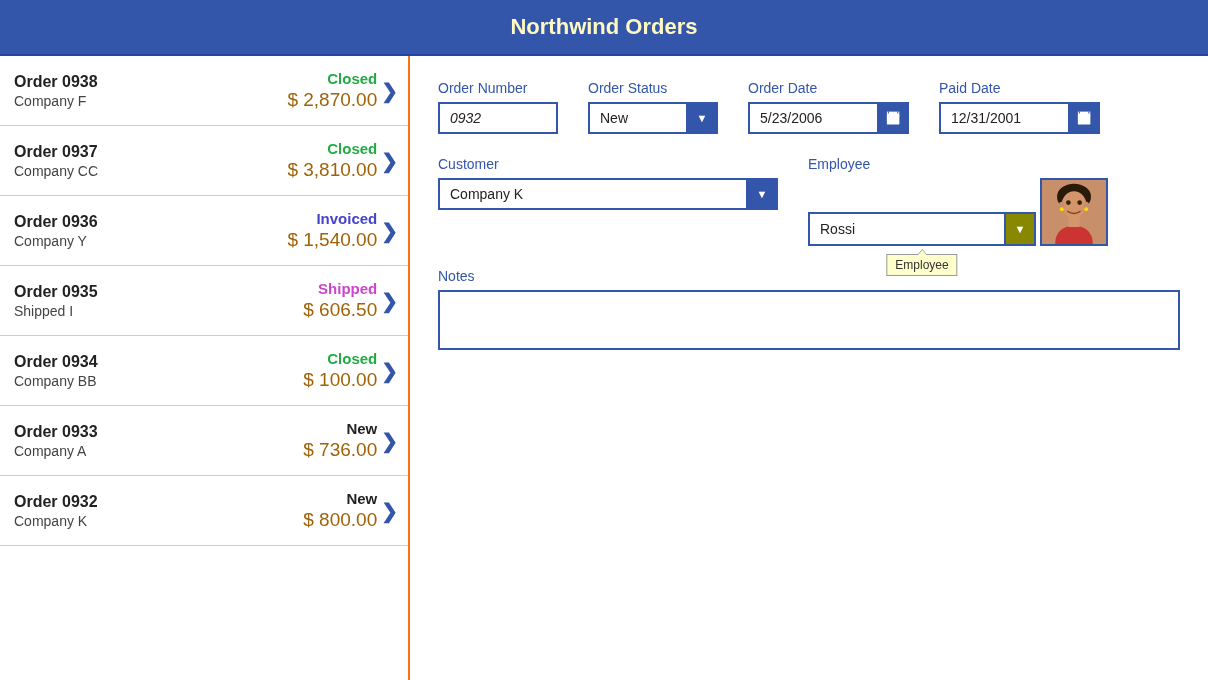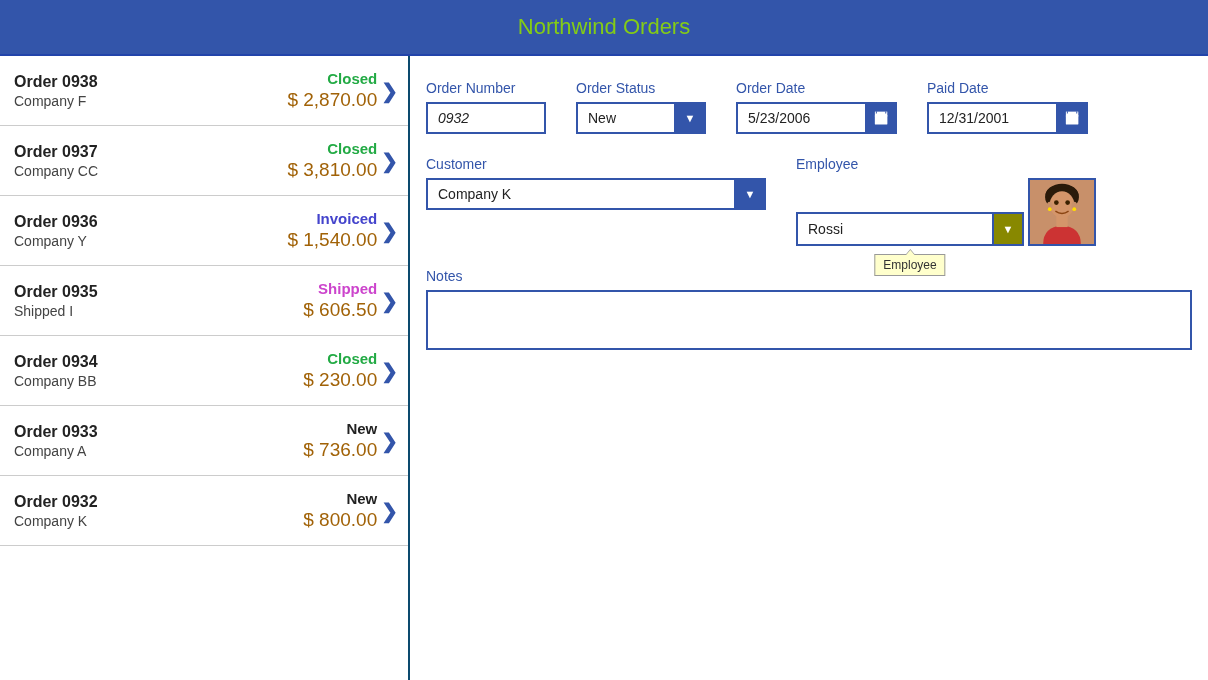--- a/index.html
+++ b/index.html
@@ -1,37 +1,37 @@
 <!DOCTYPE html>
 <html><head>
   <meta charset="utf-8">
   <style>
     * { box-sizing: border-box; margin: 0; padding: 0; }
     body { font-family: Arial, sans-serif; background: #fff; width: 1208px; height: 680px; overflow: hidden; }
 
     .app-header {
       background: #3355aa;
-      color: #84cc16;
+      color: #fef9c3;
       text-align: center;
       padding: 14px;
       font-size: 22px;
-      font-weight: normal;
+      font-weight: bold;
       border-bottom: 2px solid #2244aa;
     }
 
     .main-layout {
       display: flex;
       height: calc(680px - 56px);
     }
 
     
     .left-panel {
       width: 410px;
       min-width: 410px;
-      border-right: 2px solid #0c4a6e;
+      border-right: 2px solid #f97316;
       overflow-y: auto;
       background: #fff;
     }
 
     .order-item {
       display: flex;
       align-items: center;
       padding: 14px 10px 14px 14px;
       border-bottom: 1px solid #ccc;
       cursor: pointer;
@@ -77,21 +77,21 @@
     .chevron-icon {
       color: #3355aa;
       font-size: 20px;
       font-weight: bold;
       margin-left: 4px;
     }
 
     
     .right-panel {
       flex: 1;
-      padding: 24px 16px;
+      padding: 24px 28px;
       background: #fff;
       position: relative;
     }
 
     .form-row {
       display: flex;
       gap: 30px;
       margin-bottom: 22px;
       align-items: flex-start;
     }
@@ -352,21 +352,21 @@
       </div>
       <span class="chevron-icon">❯</span>
     </div>
       <div class="order-item">
       <div class="order-info">
         <div class="order-number">Order 0934</div>
         <div class="order-company">Company BB</div>
       </div>
       <div class="order-right">
         <div class="order-status status-closed">Closed</div>
-        <div class="order-amount">$ 230.00</div>
+        <div class="order-amount">$ 100.00</div>
       </div>
       <span class="chevron-icon">❯</span>
     </div>
       <div class="order-item">
       <div class="order-info">
         <div class="order-number">Order 0933</div>
         <div class="order-company">Company A</div>
       </div>
       <div class="order-right">
         <div class="order-status status-new">New</div>

